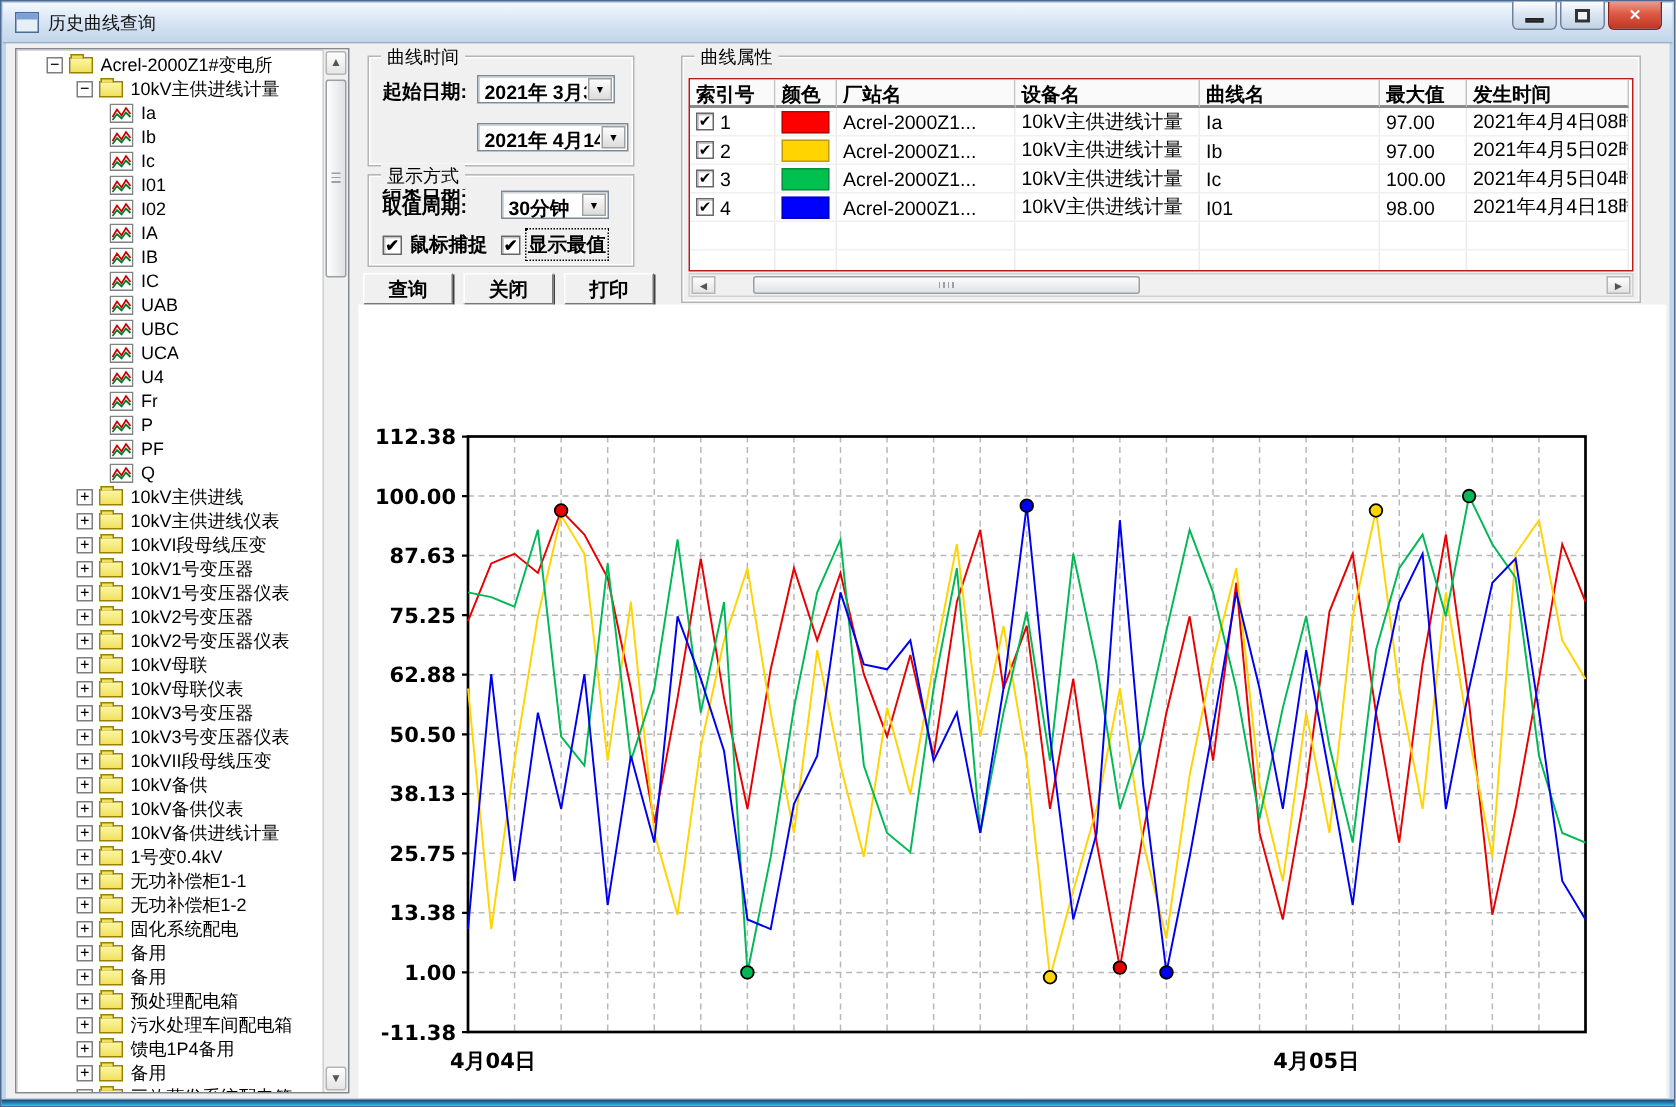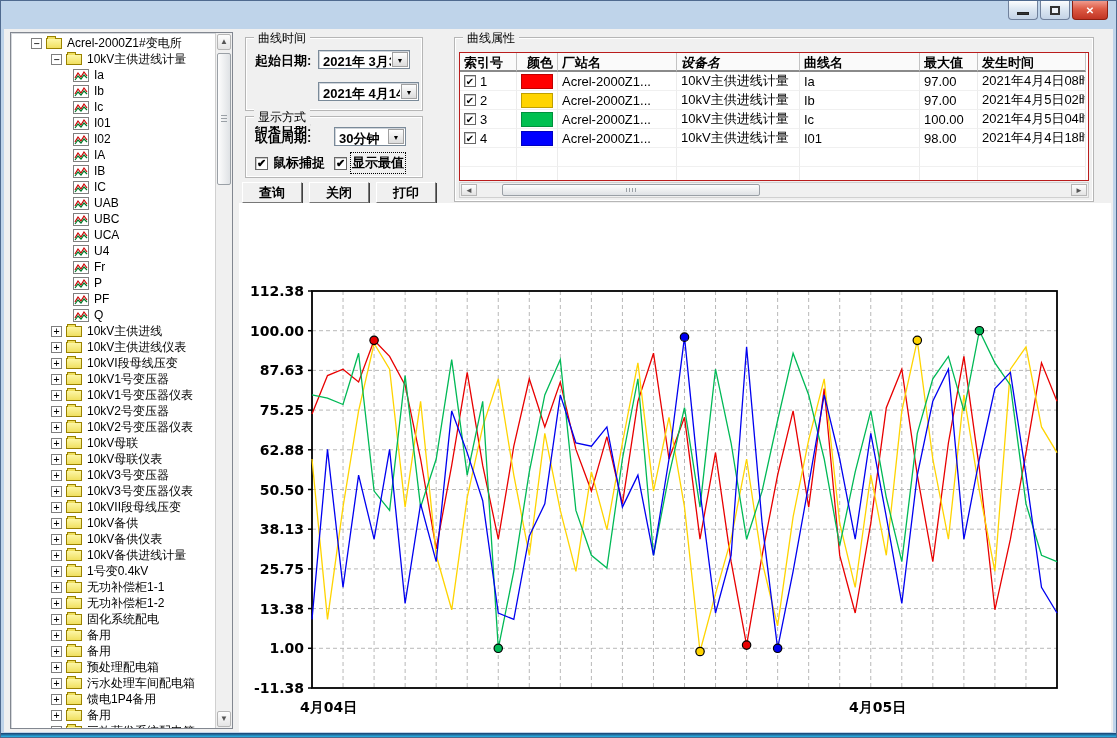--- a/index.html
+++ b/index.html
@@ -79,20 +79,24 @@
     background:repeating-linear-gradient(90deg,#9aa0a6 0 1px,transparent 1px 3px); }
 
   
   .chartarea { position:absolute; left:235px; top:174px; right:2px; bottom:0; background:#fff; }
   svg text { font-family:"DejaVu Sans", "Liberation Sans", sans-serif; }
 </style>
 </head>
 <body>
 
 <div class="window">
+  <div class="titlebar">
+    <span class="win-icon"></span>
+    <span class="title-text">历史曲线查询</span>
+  </div>
   <div class="winbtns">
     <div class="wbtn">
         <span class="minglyph"></span>
       </div>
     <div class="wbtn">
         <span class="maxglyph"></span>
       </div>
     <div class="wbtn close">
         <span>✕</span>
       </div>
@@ -413,23 +417,23 @@
 
     <div class="pushbtn" style="left:238px; top:153px;">查询</div>
     <div class="pushbtn" style="left:305px; top:153px;">关闭</div>
     <div class="pushbtn" style="left:372px; top:153px;">打印</div>
 
     <div class="groupbox" style="left:450px; top:8px; width:640px; height:165px;">
       <span class="grouplabel">曲线属性</span>
       <div class="tablewrap">
         <div class="trh">
             <div class="th" style="width: 57px;">索引号</div>
-            <div class="th" style="width: 41px; text-align: right;">颜色</div>
+            <div class="th" style="width: 41px;">颜色</div>
             <div class="th" style="width: 119px;">厂站名</div>
-            <div class="th" style="width: 123px; font-style: italic;">设备名</div>
+            <div class="th" style="width: 123px;">设备名</div>
             <div class="th" style="width: 120px;">曲线名</div>
             <div class="th" style="width: 58px;">最大值</div>
             <div class="th" style="width: 108px;">发生时间</div>
           </div>
         <div>
             <div class="trd">
               <div class="td" style="width: 57px;"><span class="checkbox">✔</span>1</div>
               <div class="td" style="width: 41px;">
                 <span class="swatch" style="background: rgb(255, 0, 0);"></span>
               </div>

